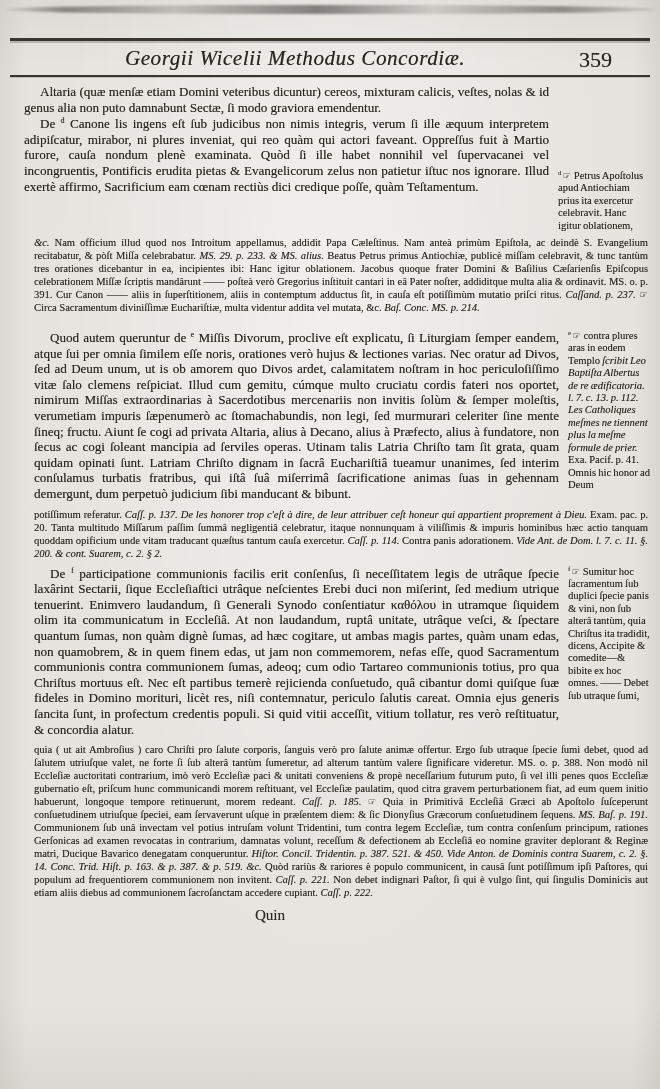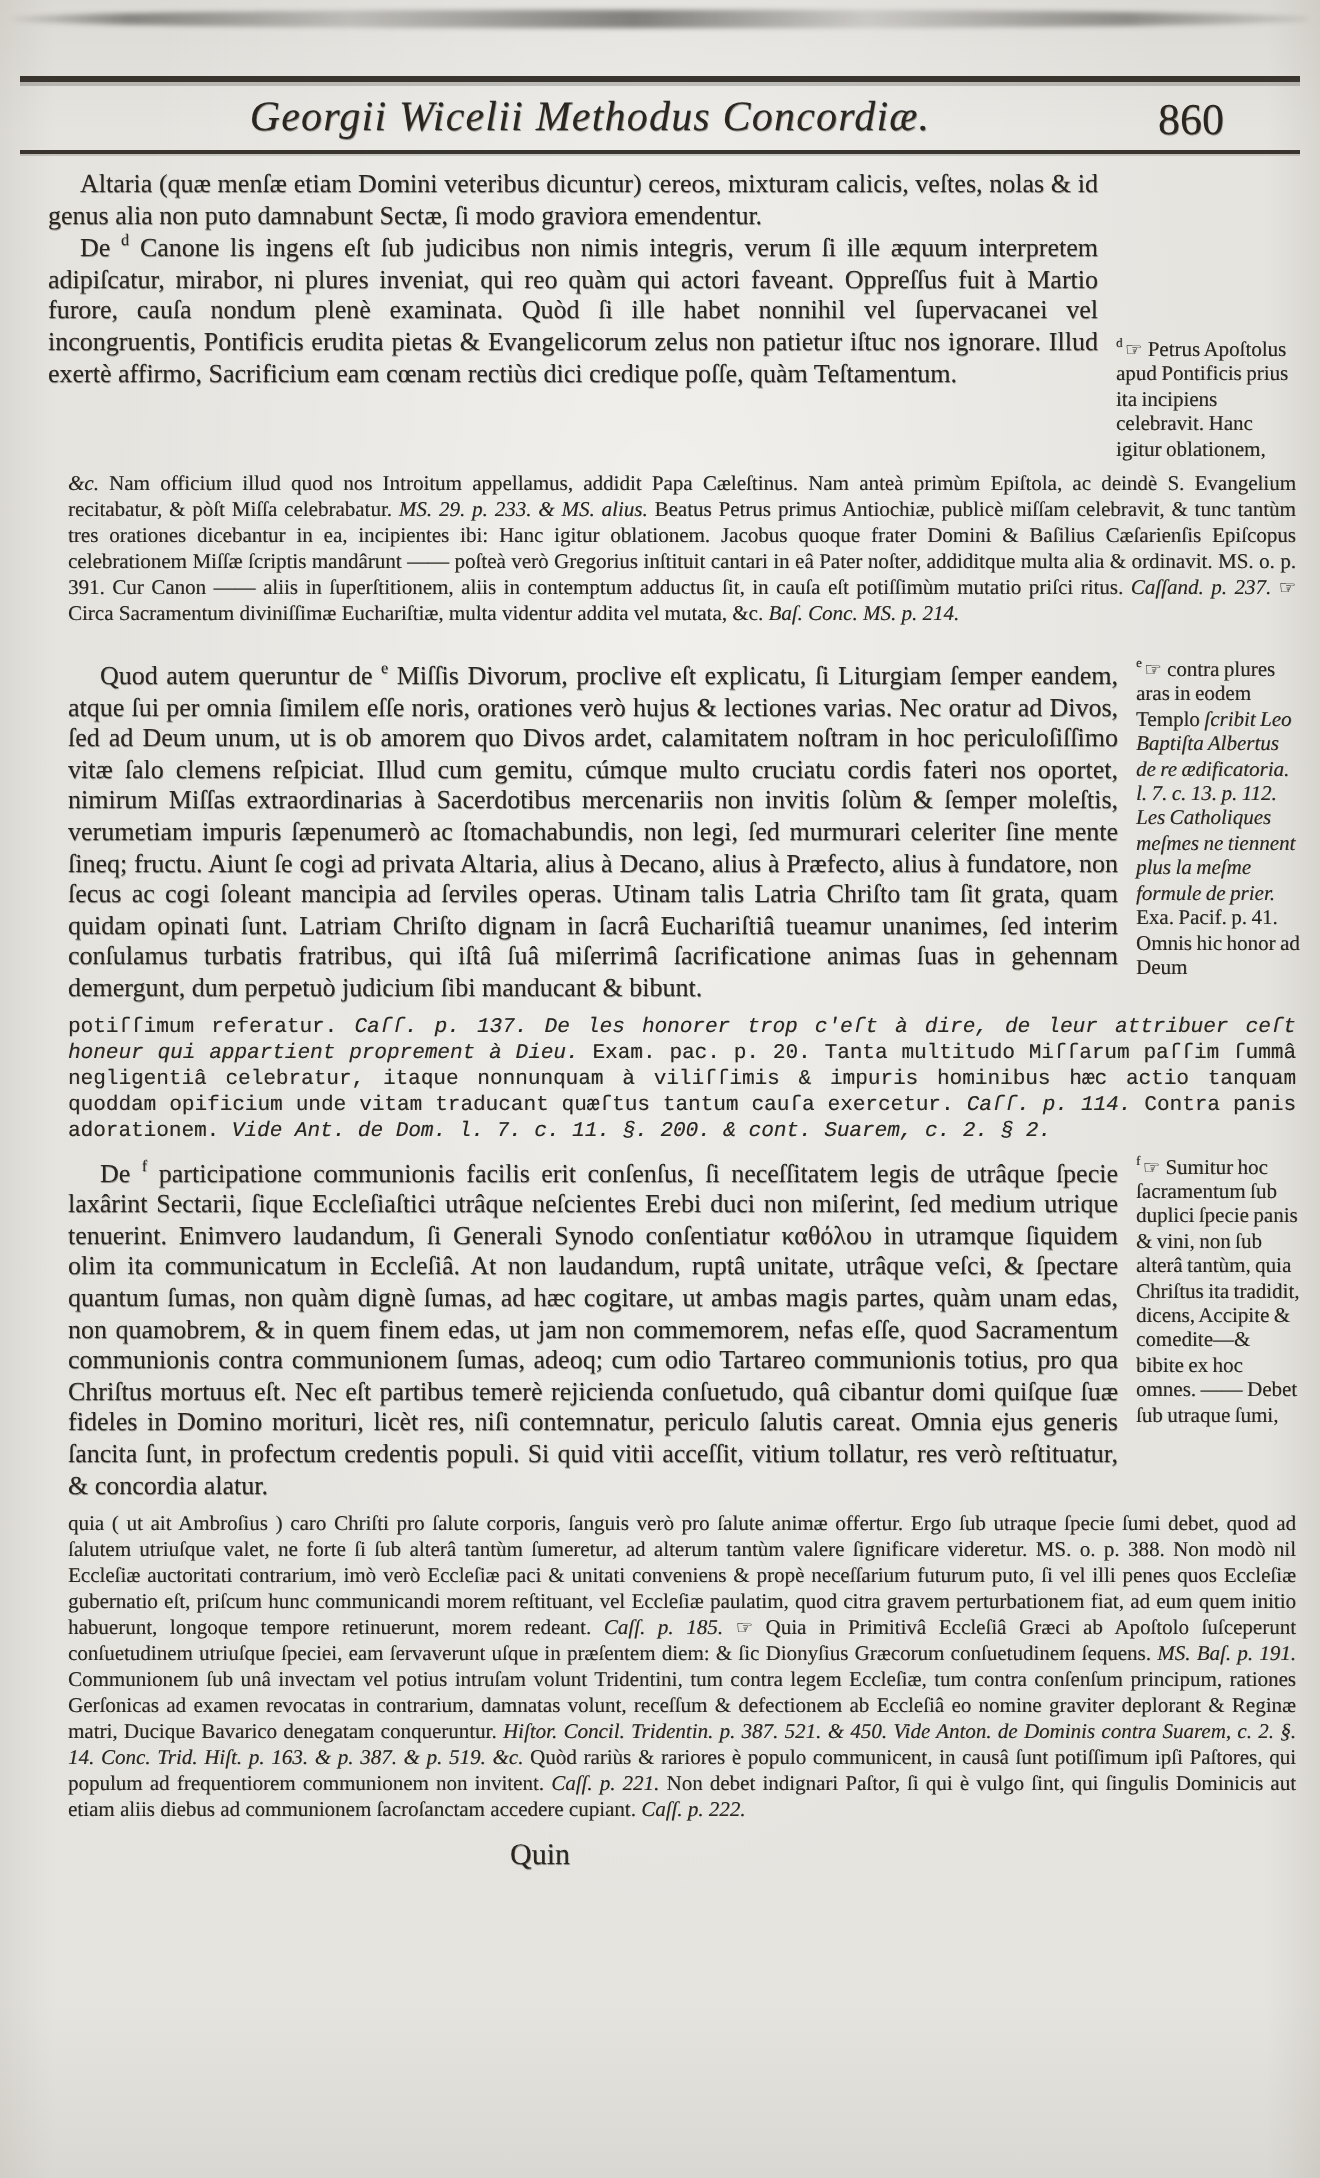--- a/index.html
+++ b/index.html
@@ -79,21 +79,21 @@
   .margin-note-offset { margin-top: 86px; }
 
   .footnote {
     margin: 3px 12px 0 34px;
     font-size: 10.5px;
     line-height: 13px;
     text-align: justify;
     text-shadow: 0.2px 0.2px 0.3px rgba(42,38,31,0.45);
   }
   .fn-1 { margin-top: 4px; }
-  .fn-2 { margin-top: 5px; font-family: Liberation Mono, monospace; }
+  .fn-2 { margin-top: 5px; }
   .fn-3 { margin-top: 5px; }
 
   .catchword-row {
     margin-top: 8px;
     padding-right: 120px;
     text-align: center;
     font-size: 15px;
     text-shadow: 0.25px 0.25px 0.35px rgba(42,38,31,0.5);
   }
 
@@ -106,32 +106,32 @@
 <body>
 
 <div class="page">
 
   <div class="smudge-top"></div>
 
   <div class="masthead">
     <div class="rule"></div>
     <div class="masthead-row">
       <span class="masthead-title">Georgii Wicelii  Methodus Concordiæ.</span>
-      <span class="masthead-pagenum">860</span>
+      <span class="masthead-pagenum">359</span>
     </div>
     <div class="rule thin"></div>
   </div>
 
   <div class="section sec-paras">
     <div class="main-col">
       <p class="body-para"><span class="seg seg-roman">Altaria (quæ menſæ etiam Domini veteribus dicuntur) cereos, mixturam calicis, veſtes, nolas &amp; id genus alia non puto damnabunt Sectæ, ſi modo graviora emendentur.</span></p>
       <p class="body-para"><span class="seg seg-roman">De </span><span class="seg seg-sup">d</span><span class="seg seg-roman"> Canone lis ingens eſt ſub judicibus non nimis integris, verum ſi ille æquum interpretem adipiſcatur, mirabor, ni plures inveniat, qui reo quàm qui actori faveant. Oppreſſus fuit à Martio furore, cauſa nondum plenè examinata. Quòd ſi ille habet nonnihil vel ſupervacanei vel incongruentis, Pontificis erudita pietas &amp; Evangelicorum zelus non patietur iſtuc nos ignorare. Illud exertè affirmo, Sacrificium eam cœnam rectiùs dici credique poſſe, quàm Teſtamentum.</span></p>
     </div>
     <div class="margin-col">
-      <div class="margin-note margin-note-offset"><span class="seg seg-sup">d </span><span class="seg seg-manicule">☞ </span><span class="seg seg-roman">Petrus Apoſtolus apud Pontificis prius ita incipiens celebravit. Hanc igitur oblationem,</span></div>
+      <div class="margin-note margin-note-offset"><span class="seg seg-sup">d </span><span class="seg seg-manicule">☞ </span><span class="seg seg-roman">Petrus Apoſtolus apud Antiochiam prius ita exercetur celebravit. Hanc igitur oblationem,</span></div>
     </div>
   </div>
 
   <div class="footnote fn-1"><span class="seg seg-italic">&amp;c.</span><span class="seg seg-roman"> Nam officium illud quod nos Introitum appellamus, addidit Papa Cæleſtinus.  Nam anteà primùm Epiſtola, ac deindè S. Evangelium recitabatur, &amp; pòſt Miſſa celebrabatur. </span><span class="seg seg-italic">MS. 29. p. 233. &amp; MS. alius.</span><span class="seg seg-roman">  Beatus Petrus primus Antiochiæ, publicè miſſam celebravit, &amp; tunc tantùm tres orationes dicebantur in ea, incipientes ibi: Hanc igitur oblationem.  Jacobus quoque frater Domini &amp; Baſilius Cæſarienſis Epiſcopus celebrationem Miſſæ ſcriptis mandârunt —— poſteà verò Gregorius inſtituit cantari in eâ Pater noſter, addiditque multa alia &amp; ordinavit. MS. o. p. 391.  Cur Canon —— aliis in ſuperſtitionem, aliis in contemptum adductus ſit, in cauſa eſt potiſſimùm mutatio priſci ritus. </span><span class="seg seg-italic">Caſſand. p. 237. </span><span class="seg seg-manicule">☞</span><span class="seg seg-roman"> Circa Sacramentum diviniſſimæ Euchariſtiæ, multa videntur addita vel mutata, &amp;c. </span><span class="seg seg-italic">Baſ. Conc. MS. p. 214.</span></div>
 
   <div class="section sec-quod">
     <div class="main-col">
       <p class="body-para"><span class="seg seg-roman">Quod autem queruntur de </span><span class="seg seg-sup">e</span><span class="seg seg-roman"> Miſſis Divorum, proclive eſt explicatu, ſi Liturgiam ſemper eandem, atque ſui per omnia ſimilem eſſe noris, orationes verò hujus &amp; lectiones varias.  Nec oratur ad Divos, ſed ad Deum unum, ut is ob amorem quo Divos ardet, calamitatem noſtram in hoc periculoſiſſimo vitæ ſalo clemens reſpiciat.  Illud cum gemitu, cúmque multo cruciatu cordis fateri nos oportet, nimirum Miſſas extraordinarias à Sacerdotibus mercenariis non invitis ſolùm &amp; ſemper moleſtis, verumetiam impuris ſæpenumerò ac ſtomachabundis, non legi, ſed murmurari celeriter ſine mente ſineq; fructu. Aiunt ſe cogi ad privata Altaria, alius à Decano, alius à Præfecto, alius à fundatore, non ſecus ac cogi ſoleant mancipia ad ſerviles operas.  Utinam talis Latria Chriſto tam ſit grata, quam quidam opinati ſunt.  Latriam Chriſto dignam in ſacrâ Euchariſtiâ tueamur unanimes, ſed interim conſulamus turbatis fratribus, qui iſtâ ſuâ miſerrimâ ſacrificatione animas ſuas in gehennam demergunt, dum perpetuò judicium ſibi manducant &amp; bibunt.</span></p>
     </div>
     <div class="margin-col">

